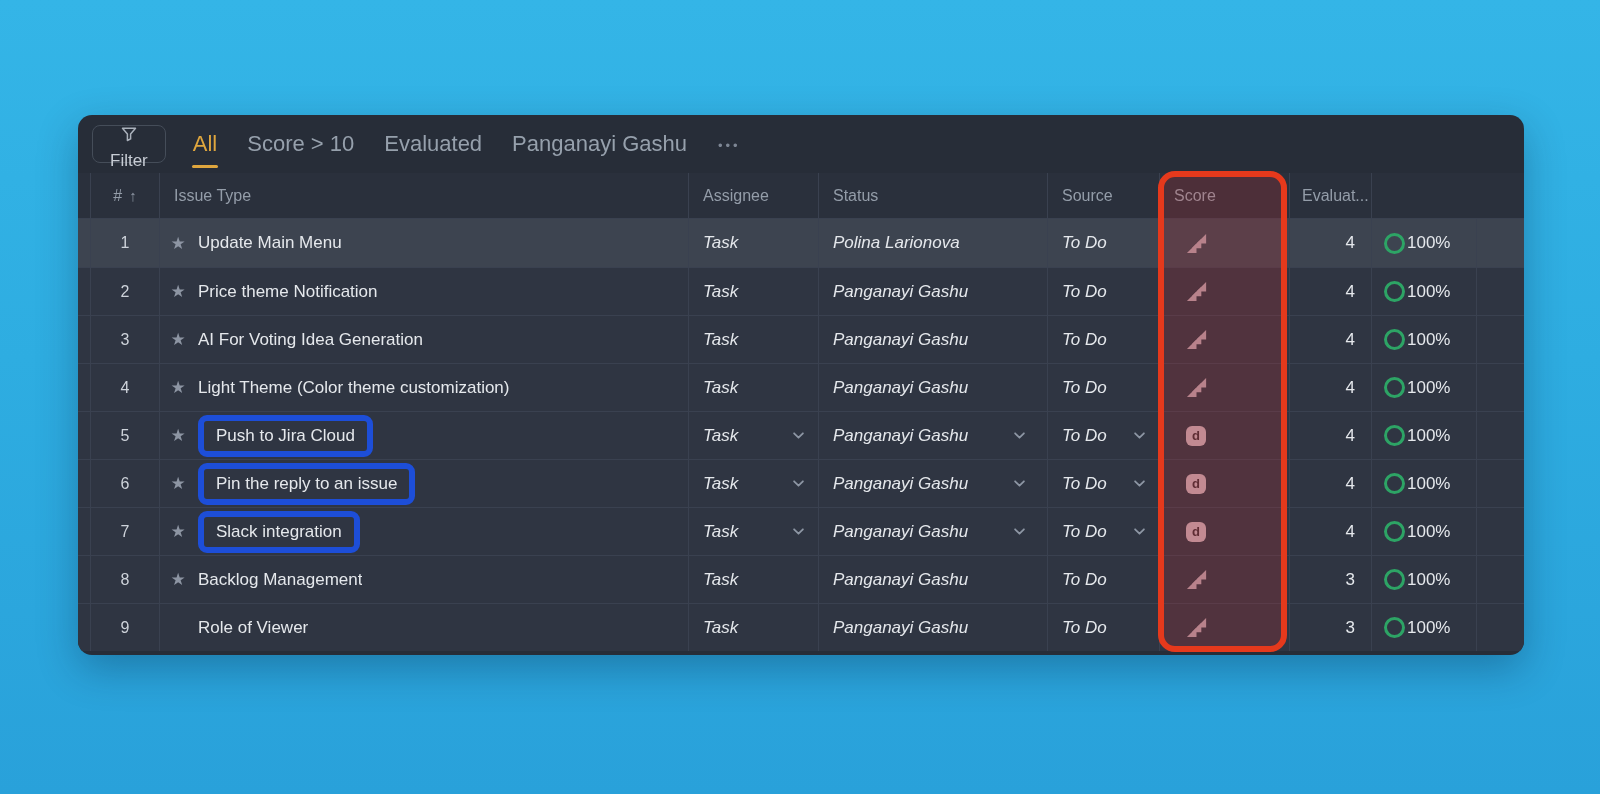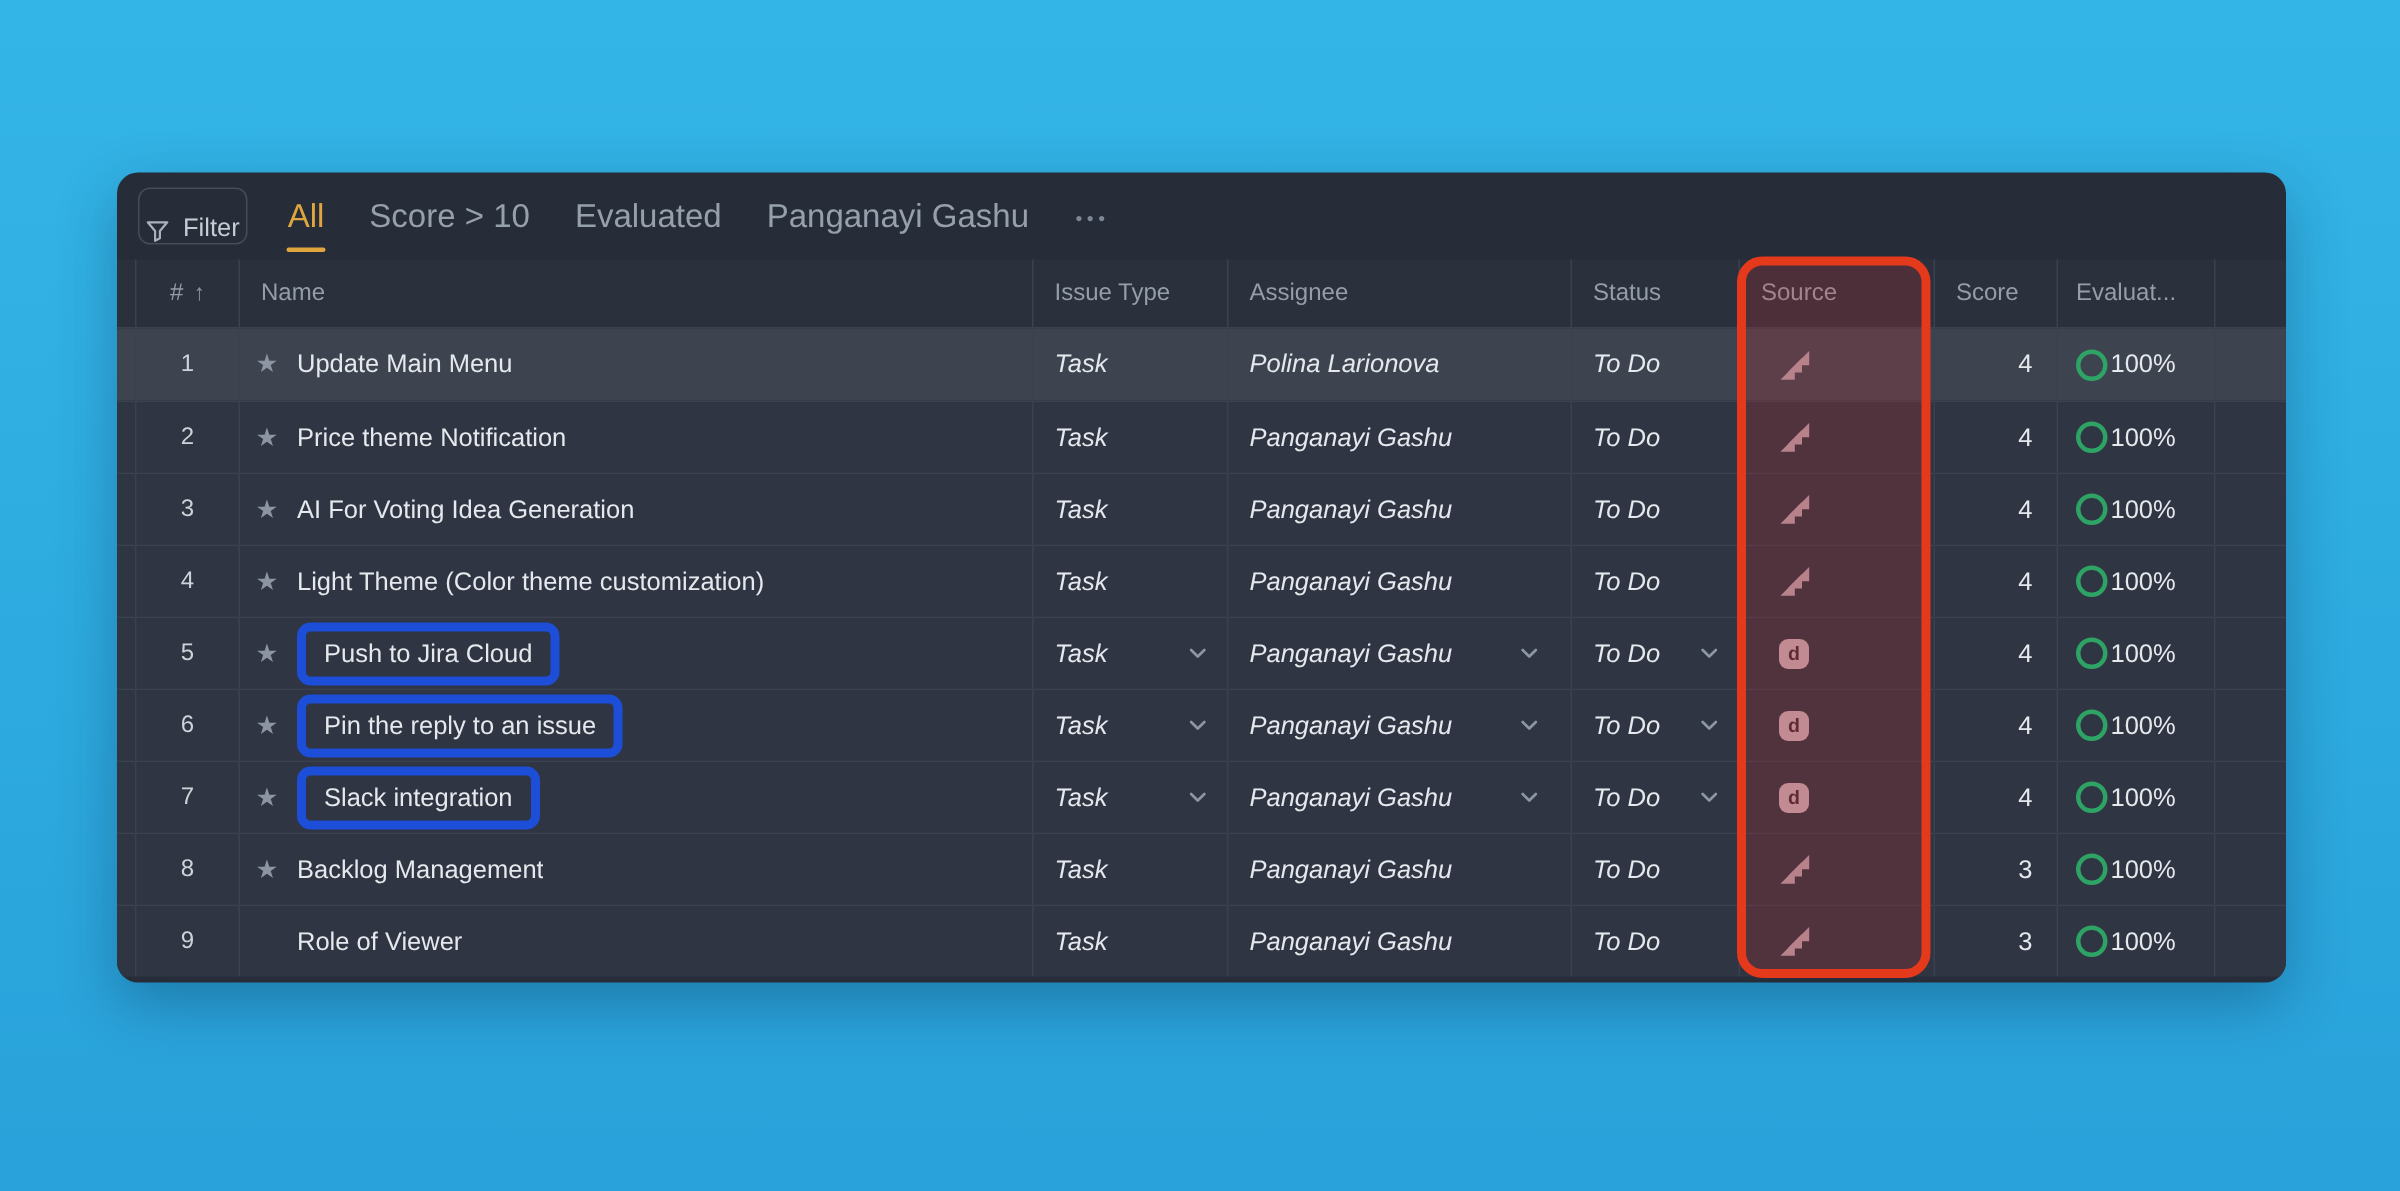--- a/index.html
+++ b/index.html
@@ -11,23 +11,23 @@
     -webkit-font-smoothing:antialiased;
   }
   .panel{
     position:absolute; left:78px; top:115px; width:1446px; height:540px;
     background:#272d38; border-radius:14px; overflow:hidden;
     box-shadow:0 14px 40px rgba(0,25,55,.30);
   }
   
   .filterbar{ height:58px; display:flex; align-items:center; padding:0 14px; }
   .filter-btn{
-    display:flex; align-items:flex-end; gap:9px; height:38px; padding:0 4px;
+    display:flex; align-items:center; gap:9px; height:38px; padding:0 17px;
     border:1px solid #454d59; border-radius:8px; color:#c7ccd4; font-size:17px;
-    background:transparent; cursor:pointer;
+    background:transparent; cursor:pointer;flex-direction:column;
   }
   .filter-btn svg{ stroke:#aab1bb; }
   .tabs{ display:flex; align-items:center; gap:28px; margin-left:26px; }
   .tab{ position:relative; font-size:22px; color:#96a0ac; cursor:pointer; padding:4px 1px; }
   .tab .tab-underline{ display:none; }
   .tab.active{ color:#dfa63e; }
   .tab.active .tab-underline{
     display:block; position:absolute; left:0; right:0; bottom:-7px; height:3px;
     background:#dfa63e; border-radius:2px;
   }
@@ -109,21 +109,20 @@
   </div>
       </div>
     <div class="more">•••</div>
   </div>
 
   <div class="thead">
     <div class="th col-num">
       <span>#</span>
       <span class="sort">↑</span>
     </div>
-    <div class="th col-name">Name</div>
     <div class="th col-issue">Issue Type</div>
     <div class="th col-assignee">Assignee</div>
     <div class="th col-status">Status</div>
     <div class="th col-source">Source</div>
     <div class="th col-score">Score</div>
     <div class="th col-eval">Evaluat...</div>
     <div class="th col-filler"></div>
   </div>
 
   <div id="tbody">

